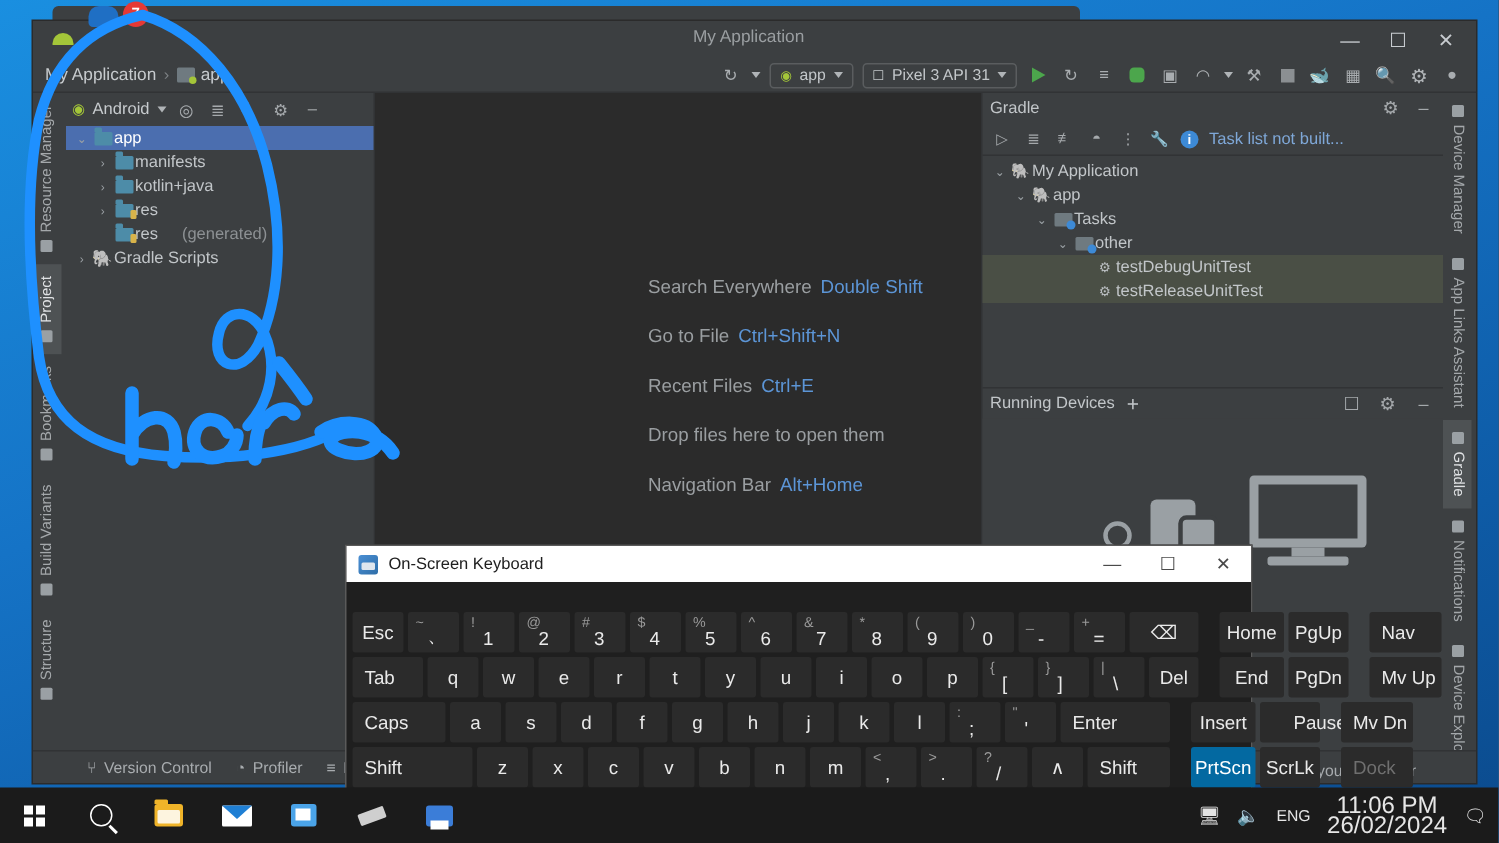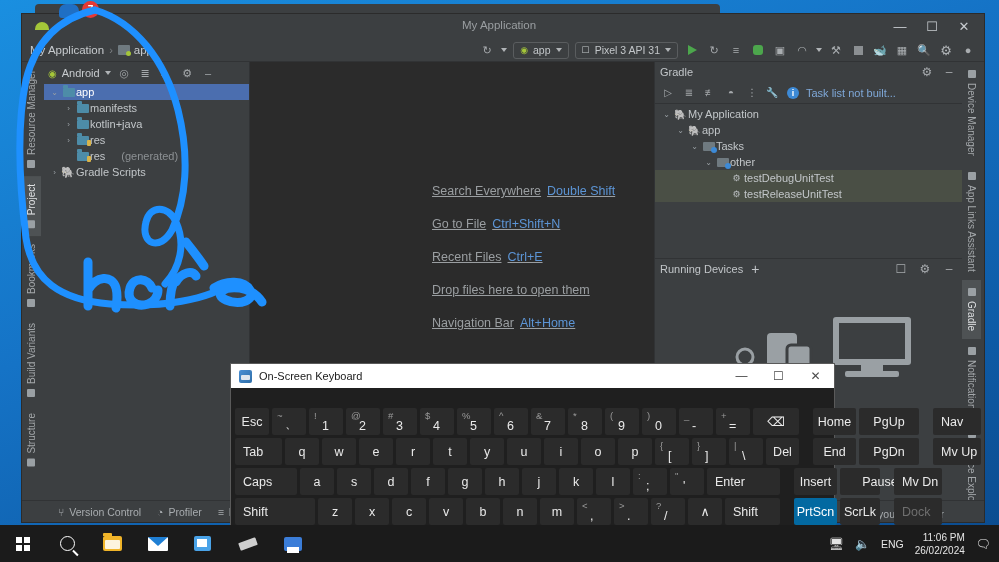--- a/index.html
+++ b/index.html
@@ -81,21 +81,21 @@
   .ti{width:15px;display:flex;align-items:center;justify-content:center;}
   .fo{width:12px;height:9px;background:#4d8ca8;border-radius:1px;position:relative;}
   .fo.t::before{content:"";position:absolute;left:0;top:-3px;width:5px;height:3px;background:#4d8ca8;border-radius:1px 1px 0 0;}
   .fo.lock::after{content:"";position:absolute;right:-2px;bottom:-1px;width:4px;height:6px;background:#d8b34a;border-radius:1px;}
   .muted{color:#8d9194;}
   .gradle-ic{width:14px;height:11px;color:#9aa0a4;font-size:11px;display:flex;align-items:center;}
 
   
   #editor{position:absolute;left:228px;top:0;right:330px;bottom:0;background:#2b2b2b;}
   #hints{position:absolute;left:182px;top:122px;}
-  .hint{margin-bottom:19px;font-size:12.5px;color:#9a9ea1;white-space:nowrap;text-decoration:underline;}
+  .hint{margin-bottom:19px;font-size:12.5px;color:#9a9ea1;white-space:nowrap;}
   .hint b{color:#5c95d6;font-weight:400;}
 
   
   #right-docks{position:absolute;right:22px;top:0;width:308px;bottom:0;background:#3c3f41;border-left:1px solid #313335;}
   .dock-head{height:20px;display:flex;align-items:center;padding:0 5px;font-size:11px;color:#c2c6c9;gap:6px;}
   .dock-head .sp{flex:1;}
   .dock-ic{color:#a5a9ac;font-size:12px;width:16px;text-align:center;}
   #gradle-toolbar{height:22px;display:flex;align-items:center;gap:7px;padding:0 6px;border-bottom:1px solid #313335;}
   .gt{width:14px;height:14px;display:flex;align-items:center;justify-content:center;color:#a5a9ac;font-size:10px;}
   .info-dot{width:12px;height:12px;border-radius:50%;background:#3d8ad6;color:#fff;font-size:9px;display:flex;align-items:center;justify-content:center;font-weight:bold;}
@@ -145,21 +145,21 @@
   .key.dim{color:#6f6f6f;}
   .key.sm{font-size:10.5px;}
   .gapcol{width:8px;flex:none;}
   .winglyph{width:11px;height:11px;display:grid;grid-template-columns:1fr 1fr;grid-template-rows:1fr 1fr;gap:1.5px;}
   .winglyph i{background:#fff;display:block;}
 
   
   #taskbar{position:absolute;left:0;bottom:0;width:999px;height:37px;background:#1b1b1b;display:flex;align-items:center;}
   .tb-item{width:45px;height:37px;display:flex;align-items:center;justify-content:center;}
   #tray{position:absolute;right:0;top:0;height:37px;display:flex;align-items:center;gap:11px;padding-right:8px;color:#e6e6e6;font-size:10.5px;}
-  #clock{text-align:right;line-height:13px;font-size:10px;}
+  #clock{text-align:center;line-height:13px;font-size:16px;}
   .tray-ic{font-size:12px;color:#e3e3e3;}
 
   
   .ic-start{width:14px;height:14px;display:grid;grid-template-columns:1fr 1fr;grid-template-rows:1fr 1fr;gap:2px;}
   .ic-start i{background:#ffffff;display:block;}
   .ic-search{width:15px;height:15px;border:1.8px solid #fff;border-radius:50%;position:relative;}
   .ic-search::after{content:"";position:absolute;right:-5px;bottom:-4px;width:7px;height:1.8px;background:#fff;transform:rotate(45deg);}
   .ic-folder{width:19px;height:15px;background:#f0b429;border-radius:2px;position:relative;}
   .ic-folder::before{content:"";position:absolute;left:0;top:-3px;width:9px;height:3px;background:#f0b429;border-radius:1px 1px 0 0;}
   .ic-folder::after{content:"";position:absolute;left:2px;top:4px;right:2px;bottom:2px;background:#fff;opacity:.85;border-radius:1px;}
@@ -549,21 +549,21 @@
           <span class="up">+</span>
           <span class="lo">=</span>
         </div>
         <div class="key" style="width: 46px;">
           <span>⌫</span>
         </div>
         <div class="gapcol"></div>
         <div class="key" style="width: 43px;">
           <span>Home</span>
         </div>
-        <div class="key" style="width: 60px;">
+        <div class="key" style="width: 40px;">
           <span>PgUp</span>
         </div>
         <div class="gapcol"></div>
         <div class="key lbl-left" style="width: 48px;">
           <span>Nav</span>
         </div>
       </div>
       <div class="krow">
         <div class="key lbl-left" style="width: 47px;">
           <span>Tab</span>
@@ -610,21 +610,21 @@
           <span class="up">|</span>
           <span class="lo">\</span>
         </div>
         <div class="key" style="width: 33px;">
           <span>Del</span>
         </div>
         <div class="gapcol"></div>
         <div class="key" style="width: 43px;">
           <span>End</span>
         </div>
-        <div class="key" style="width: 60px;">
+        <div class="key" style="width: 40px;">
           <span>PgDn</span>
         </div>
         <div class="gapcol"></div>
         <div class="key lbl-left" style="width: 48px;">
           <span>Mv Up</span>
         </div>
       </div>
       <div class="krow">
         <div class="key lbl-left" style="width: 62px;">
           <span>Caps</span>

